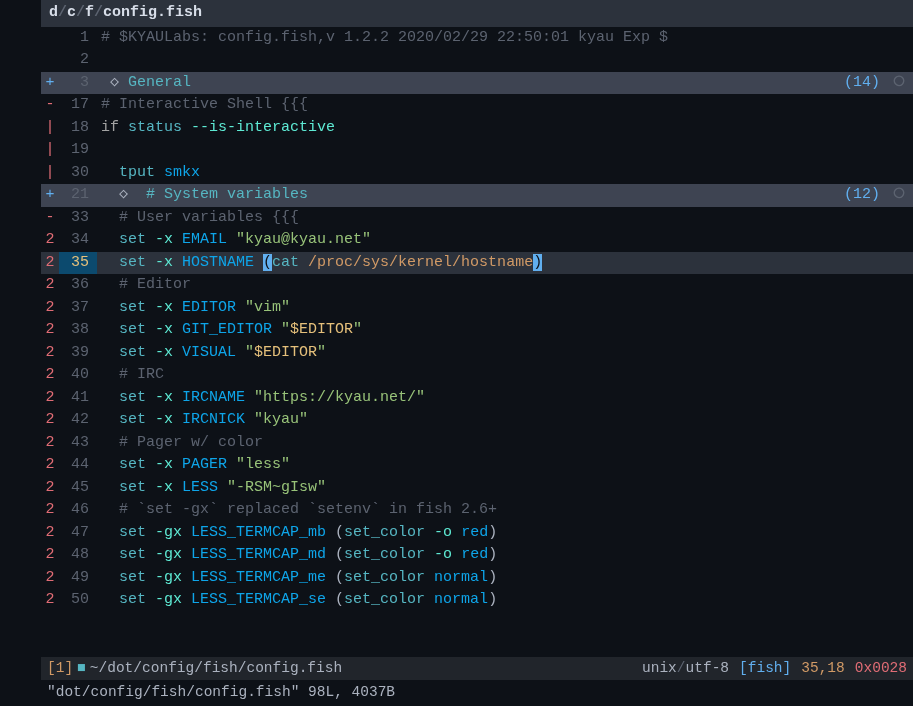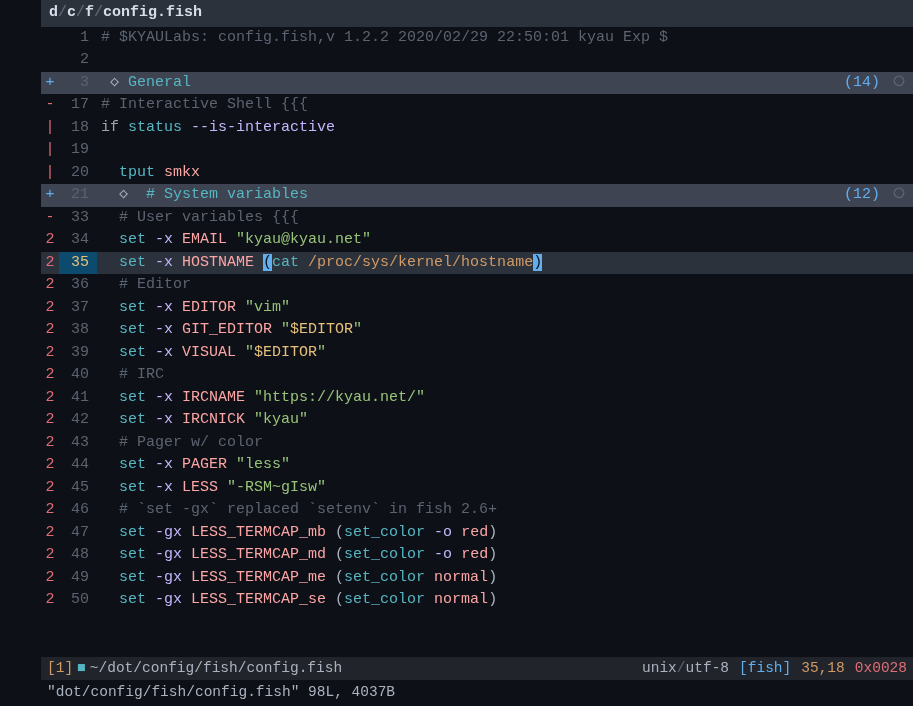--- a/index.html
+++ b/index.html
@@ -45,25 +45,25 @@
     flex-shrink: 0;
   }
   .linenum.current { color: #e5c07b; background: #0c4a6e; }
   .code { flex: 1; padding-left: 4px; }
   .line.highlighted { background: #2c323c; }
   .line.fold-header { background: #3e4452; }
   
   .c-comment { color: #5c6370; }
   .c-keyword { color: #a3a3a3; }
   .c-builtin { color: #56b6c2; }
-  .c-option { color: #c4b5fd; text-align: right; }
+  .c-option { color: #5eead4; text-align: right; }
   .c-string { color: #98c379; }
   .c-var { color: #e5c07b; margin-top: 16px; }
   .c-func { color: #56b6c2; }
-  .c-white { color: #fca5a5; }
+  .c-white { color: #0ea5e9; }
   .c-path { color: #d19a66; }
   .c-paren { color: #abb2bf; }
   .c-cyan { color: #56b6c2; }
   .c-diamond { color: #abb2bf; }
   
   .match-paren { background: #61afef; color: #0d1117; }
   
   .fold-info { 
     margin-left: auto; 
     padding-right: 8px; 
@@ -108,21 +108,21 @@
     <span>d</span><span class="sep">/</span><span>c</span><span class="sep">/</span><span>f</span><span class="sep">/</span><span>config.fish</span>
   </div>
 
   <div class="content" id="content">
       <div class="line"><span class="gutter"> </span><span class="linenum">1</span><span class="code"><span class="c-comment"># $KYAULabs: config.fish,v 1.2.2 2020/02/29 22:50:01 kyau Exp $</span></span></div>
       <div class="line"><span class="gutter"> </span><span class="linenum">2</span><span class="code"></span></div>
       <div class="line fold-header"><span class="gutter fold-plus">+</span><span class="linenum">3</span><span class="code"><span class="c-diamond"> ◇ </span><span class="c-cyan">General</span></span><span class="fold-info"><span class="fold-count">(14)</span><span class="fold-icon"> ⭘</span></span></div>
       <div class="line"><span class="gutter fold-minus">-</span><span class="linenum">17</span><span class="code"><span class="c-comment"># Interactive Shell {{{</span></span></div>
       <div class="line"><span class="gutter fold-pipe">|</span><span class="linenum">18</span><span class="code"><span class="c-keyword">if </span><span class="c-builtin">status </span><span class="c-option">--is-interactive</span></span></div>
       <div class="line"><span class="gutter fold-pipe">|</span><span class="linenum">19</span><span class="code"><span>  </span></span></div>
-      <div class="line"><span class="gutter fold-pipe">|</span><span class="linenum">20</span><span class="code"><span>  </span><span class="c-builtin">tput </span><span class="c-white">smkx</span></span></div>
+      <div class="line"><span class="gutter fold-pipe">|</span><span class="linenum">30</span><span class="code"><span>  </span><span class="c-builtin">tput </span><span class="c-white">smkx</span></span></div>
       <div class="line fold-header"><span class="gutter fold-plus">+</span><span class="linenum">21</span><span class="code"><span class="c-diamond">  ◇  </span><span class="c-cyan"># System variables</span></span><span class="fold-info"><span class="fold-count">(12)</span><span class="fold-icon"> ⭘</span></span></div>
       <div class="line"><span class="gutter fold-minus">-</span><span class="linenum">33</span><span class="code"><span>  </span><span class="c-comment"># User variables {{{</span></span></div>
       <div class="line"><span class="gutter fold-pipe">2</span><span class="linenum">34</span><span class="code"><span>  </span><span class="c-builtin">set </span><span class="c-option">-x </span><span class="c-white">EMAIL </span><span class="c-string">"kyau@kyau.net"</span></span></div>
       <div class="line highlighted"><span class="gutter fold-pipe">2</span><span class="linenum current">35</span><span class="code"><span>  </span><span class="c-builtin">set </span><span class="c-option">-x </span><span class="c-white">HOSTNAME </span><span class="match-paren">(</span><span class="c-func">cat </span><span class="c-path">/proc/sys/kernel/hostname</span><span class="match-paren">)</span></span></div>
       <div class="line"><span class="gutter fold-pipe">2</span><span class="linenum">36</span><span class="code"><span>  </span><span class="c-comment"># Editor</span></span></div>
       <div class="line"><span class="gutter fold-pipe">2</span><span class="linenum">37</span><span class="code"><span>  </span><span class="c-builtin">set </span><span class="c-option">-x </span><span class="c-white">EDITOR </span><span class="c-string">"vim"</span></span></div>
       <div class="line"><span class="gutter fold-pipe">2</span><span class="linenum">38</span><span class="code"><span>  </span><span class="c-builtin">set </span><span class="c-option">-x </span><span class="c-white">GIT_EDITOR </span><span class="c-string">"</span><span class="c-var">$EDITOR</span><span class="c-string">"</span></span></div>
       <div class="line"><span class="gutter fold-pipe">2</span><span class="linenum">39</span><span class="code"><span>  </span><span class="c-builtin">set </span><span class="c-option">-x </span><span class="c-white">VISUAL </span><span class="c-string">"</span><span class="c-var">$EDITOR</span><span class="c-string">"</span></span></div>
       <div class="line"><span class="gutter fold-pipe">2</span><span class="linenum">40</span><span class="code"><span>  </span><span class="c-comment"># IRC</span></span></div>
       <div class="line"><span class="gutter fold-pipe">2</span><span class="linenum">41</span><span class="code"><span>  </span><span class="c-builtin">set </span><span class="c-option">-x </span><span class="c-white">IRCNAME </span><span class="c-string">"https://kyau.net/"</span></span></div>

